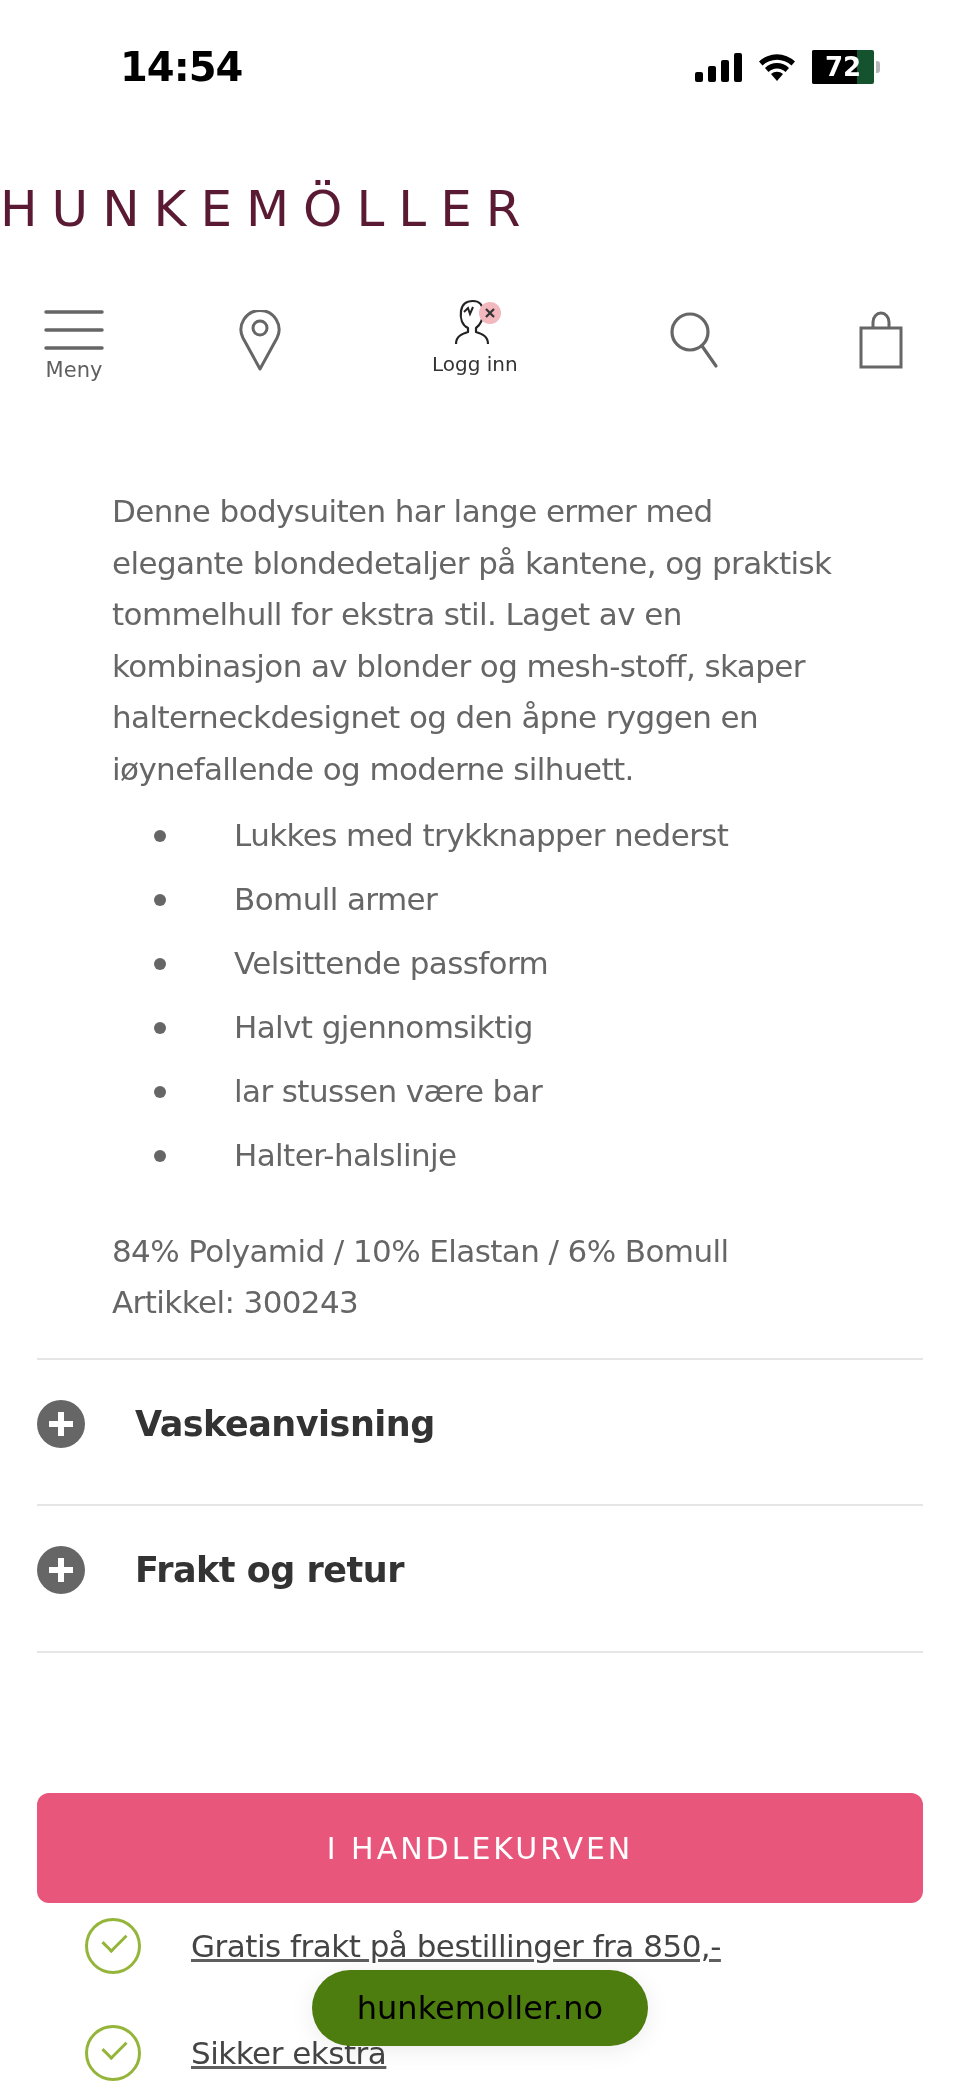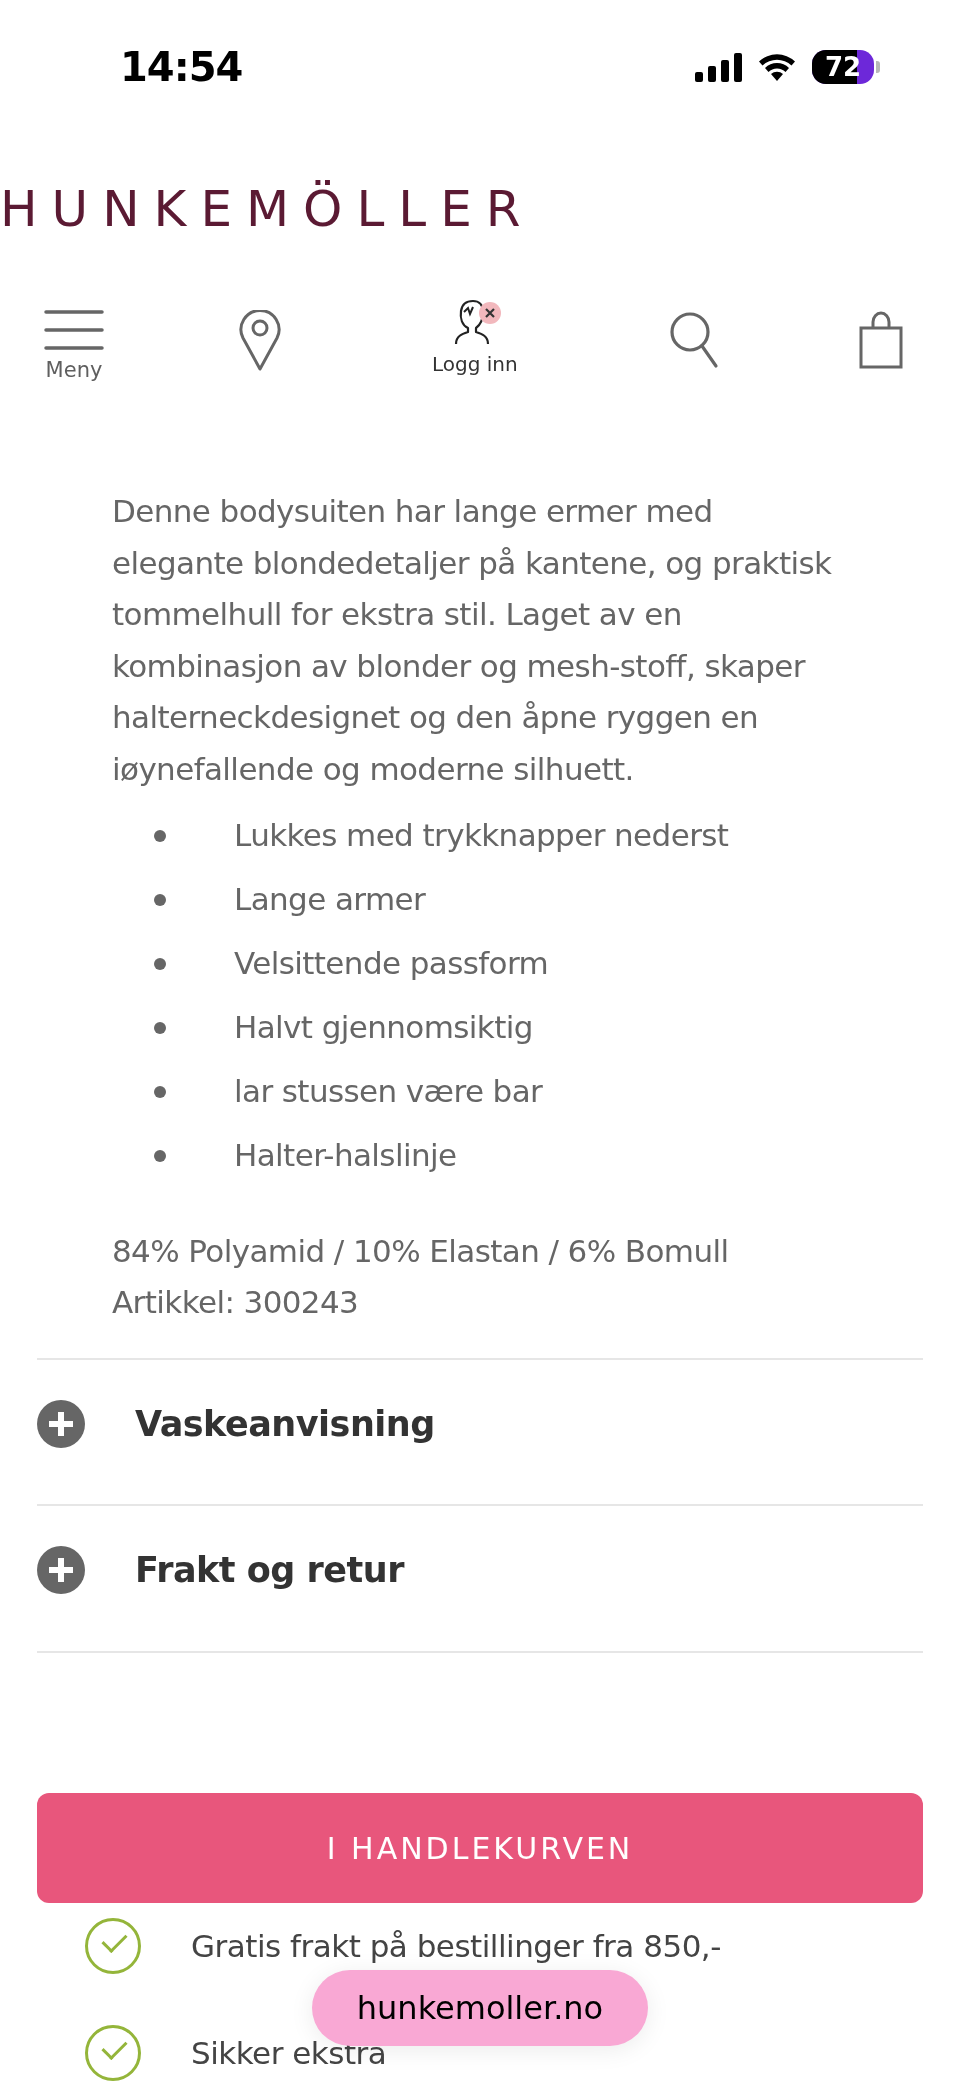--- a/index.html
+++ b/index.html
@@ -5,21 +5,21 @@
   * { box-sizing: border-box; margin: 0; padding: 0; }
   html, body { width: 960px; height: 2081px; background: #ffffff; overflow: hidden; }
   body { position: relative; font-family: "Liberation Sans", "DejaVu Sans", sans-serif; color: #5f5f5f; }
 
   
   .status-bar { position: absolute; top: 0; left: 0; width: 960px; height: 140px; }
   .status-time { position: absolute; left: 120px; top: 44px; font-family: "DejaVu Sans", sans-serif; font-weight: bold; font-size: 40px; color: #000; letter-spacing: -1px; }
   .status-icons { position: absolute; right: 80px; top: 50px; display: flex; align-items: center; gap: 16px; }
   .signal { display: flex; align-items: flex-end; gap: 5px; height: 30px; }
   .signal span { width: 8px; background: #000; border-radius: 2px; display: block; }
-  .battery { position: relative; width: 62px; height: 34px; border-radius: 14px; background: #6d28d9; overflow: hidden; }
+  .battery { position: relative; width: 62px; height: 34px; border-radius: 2px; background: #14532d; overflow: hidden; }
   .battery-fill { position: absolute; left: 0; top: 0; bottom: 0; width: 72%; background: #000; }
   .battery-text { position: absolute; left: 0; right: 0; top: 2px; text-align: center; color: #fff; font-weight: bold; font-size: 26px; font-family: "DejaVu Sans", sans-serif; }
   .battery-nub { width: 4px; height: 12px; background: #b8b8b8; border-radius: 0 3px 3px 0; margin-left: -14px; }
 
   
   .logo { position: absolute; top: 180px; left: 0; width: 960px; text-align: left; font-family: "DejaVu Sans", sans-serif; font-size: 50px; letter-spacing: 14px; color: #5b1a33; font-weight: normal; }
 
   
   .nav { position: absolute; top: 290px; left: 0; width: 960px; height: 120px; }
   .nav-item { position: absolute; display: flex; flex-direction: column; align-items: center; cursor: pointer; }
@@ -39,27 +39,27 @@
   .plus-icon { width: 48px; height: 48px; border-radius: 50%; background: #666; position: relative; flex-shrink: 0; }
   .plus-icon::before, .plus-icon::after { content: ""; position: absolute; background: #fff; }
   .plus-icon::before { left: 12px; right: 12px; top: 21px; height: 6px; }
   .plus-icon::after { top: 12px; bottom: 12px; left: 21px; width: 6px; }
   .accordion-title { margin-left: 50px; font-size: 35px; font-weight: bold; color: #333; font-family: "DejaVu Sans", sans-serif; letter-spacing: -0.5px; }
 
   
   .cart-button { position: absolute; left: 37px; top: 1793px; width: 886px; height: 110px; background: #e8567c; border-radius: 12px; border: none; color: #fff; font-size: 30px; letter-spacing: 3px; font-family: "DejaVu Sans", sans-serif; cursor: pointer; display: flex; align-items: center; justify-content: center; }
 
   
-  .usp { position: absolute; left: 85px; display: flex; align-items: center; }
+  .usp { position: absolute; left: 85px; display: flex; align-items: center; text-decoration: underline; }
   .check-icon { width: 56px; height: 56px; border-radius: 50%; border: 3px solid #94b53a; position: relative; flex-shrink: 0; }
   .check-icon::after { content: ""; position: absolute; left: 15px; top: 12px; width: 20px; height: 11px; border-left: 3px solid #94b53a; border-bottom: 3px solid #94b53a; transform: rotate(-45deg); }
   .usp-text { margin-left: 50px; font-size: 31px; color: #444; font-family: "DejaVu Sans", sans-serif; letter-spacing: -0.5px; }
 
   
-  .url-pill { position: absolute; left: 312px; top: 1970px; width: 336px; height: 76px; border-radius: 38px; background: #f9a8d4; box-shadow: 0 4px 24px rgba(0,0,0,0.08); display: flex; align-items: center; justify-content: center; font-size: 32px; color: #000; font-family: "DejaVu Sans", sans-serif; }
+  .url-pill { position: absolute; left: 312px; top: 1970px; width: 336px; height: 76px; border-radius: 38px; background: #4d7c0f; box-shadow: 0 4px 24px rgba(0,0,0,0.08); display: flex; align-items: center; justify-content: center; font-size: 32px; color: #000; font-family: "DejaVu Sans", sans-serif; }
 </style>
 </head>
 <body>
 
 <div class="status-bar">
   <div class="status-time">14:54</div>
   <div class="status-icons">
     <div class="signal">
       <span style="height:10px"></span>
         <span style="height:16px"></span>
@@ -129,21 +129,21 @@
   <div>Denne bodysuiten har lange ermer med</div>
   <div>elegante blondedetaljer på kantene, og praktisk</div>
   <div>tommelhull for ekstra stil. Laget av en</div>
   <div>kombinasjon av blonder og mesh-stoff, skaper</div>
   <div>halterneckdesignet og den åpne ryggen en</div>
   <div>iøynefallende og moderne silhuett.</div>
 </div>
 
 <ul class="features">
   <li><span class="bullet"></span><span>Lukkes med trykknapper nederst</span></li>
-  <li><span class="bullet"></span><span>Lange armer</span></li>
+  <li><span class="bullet"></span><span>Bomull armer</span></li>
   <li><span class="bullet"></span><span>Velsittende passform</span></li>
   <li><span class="bullet"></span><span>Halvt gjennomsiktig</span></li>
   <li><span class="bullet"></span><span>lar stussen være bar</span></li>
   <li><span class="bullet"></span><span>Halter-halslinje</span></li>
 </ul>
 
 <div class="material">
   <div>84% Polyamid / 10% Elastan / 6% Bomull</div>
   <div>Artikkel: 300243</div>
 </div>

